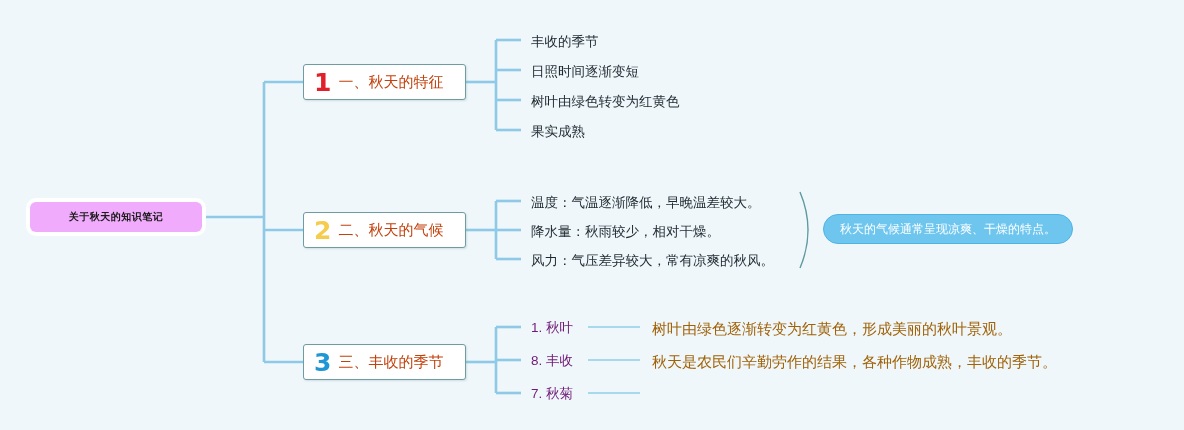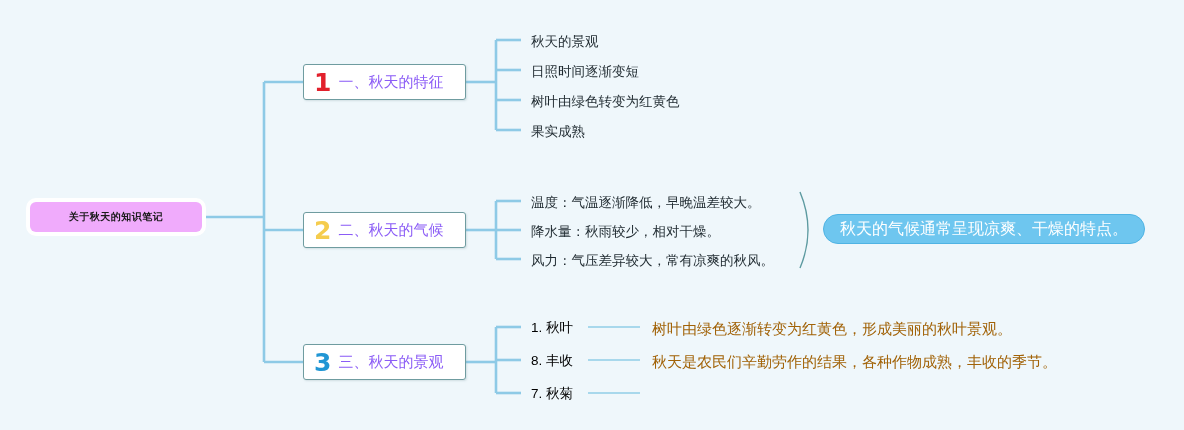--- a/index.html
+++ b/index.html
@@ -39,21 +39,21 @@
     display: flex; align-items: center;
     padding: 0 12px 0 10px;
     box-shadow: 1px 1px 2px rgba(120,150,160,.25);
   }
   .branch-num {
     font-size: 25px; font-weight: bold;
     line-height: 1; margin-right: 7px;
     font-family: "DejaVu Sans", sans-serif;
   }
   .branch-text {
-    font-size: 15px; color: #8b5cf6; white-space: nowrap;
+    font-size: 15px; color: #c2410c; white-space: nowrap;
   }
 
   #node-1 { left: 303px; top: 64px;  width: 163px; }
   #node-2 { left: 303px; top: 212px; width: 163px; }
   #node-3 { left: 303px; top: 344px; width: 163px; }
 
   
   .leaf {
     position: absolute;
     font-size: 13.5px;
@@ -65,29 +65,29 @@
   
   .callout {
     position: absolute;
     left: 823px; top: 214px;
     height: 30px;
     background: #6ec6ef;
     border: 1px solid #4fb3e3;
     border-radius: 15px;
     display: flex; align-items: center;
     padding: 0 16px;
-    font-size: 16px;
+    font-size: 12px;
     color: #ffffff;
     white-space: nowrap;
   }
 
   
   .lrow-label {
     position: absolute;
-    font-size: 13.5px; color: #000000; white-space: nowrap; line-height: 1;
+    font-size: 13.5px; color: #701a75; white-space: nowrap; line-height: 1;
   }
   .lrow-desc {
     position: absolute;
     font-size: 15px; color: #a16207; white-space: nowrap; line-height: 1;
   }
 </style>
 </head>
 <body>
 
 <div id="canvas">
@@ -140,41 +140,41 @@
 
   <div class="root-node">
     <span>关于秋天的知识笔记</span>
   </div>
 
   <div class="branch-node" id="node-1">
     <span class="branch-num" style="color:#e2202c">1</span>
     <span class="branch-text">一、秋天的特征</span>
   </div>
 
-  <div class="leaf" style="left:531px; top:35px;">秋天的景观</div>
+  <div class="leaf" style="left:531px; top:35px;">丰收的季节</div>
   <div class="leaf" style="left:531px; top:65px;">日照时间逐渐变短</div>
   <div class="leaf" style="left:531px; top:95px;text-align:right;">树叶由绿色转变为红黄色</div>
   <div class="leaf" style="left:531px; top:125px;text-align:center;">果实成熟</div>
 
   <div class="branch-node" id="node-2">
     <span class="branch-num" style="color:#f5cc4d">2</span>
     <span class="branch-text">二、秋天的气候</span>
   </div>
 
   <div class="leaf" style="left:531px; top:196px;">温度：气温逐渐降低，早晚温差较大。</div>
   <div class="leaf" style="left:531px; top:225px;text-align:right;">降水量：秋雨较少，相对干燥。</div>
   <div class="leaf" style="left:531px; top:254px;">风力：气压差异较大，常有凉爽的秋风。</div>
 
   <div class="callout">
     <span>秋天的气候通常呈现凉爽、干燥的特点。</span>
   </div>
 
   <div class="branch-node" id="node-3">
     <span class="branch-num" style="color:#2196d4">3</span>
-    <span class="branch-text">三、秋天的景观</span>
+    <span class="branch-text">三、丰收的季节</span>
   </div>
 
   <div class="lrow-label" style="left:531px; top:321px;">1. 秋叶</div>
   <div class="lrow-desc" style="left:652px; top:321px;">树叶由绿色逐渐转变为红黄色，形成美丽的秋叶景观。</div>
 
   <div class="lrow-label" style="left:531px; top:354px;">8. 丰收</div>
   <div class="lrow-desc" style="left:652px; top:354px;">秋天是农民们辛勤劳作的结果，各种作物成熟，丰收的季节。</div>
 
   <div class="lrow-label" style="left:531px; top:387px;">7. 秋菊</div>
 

